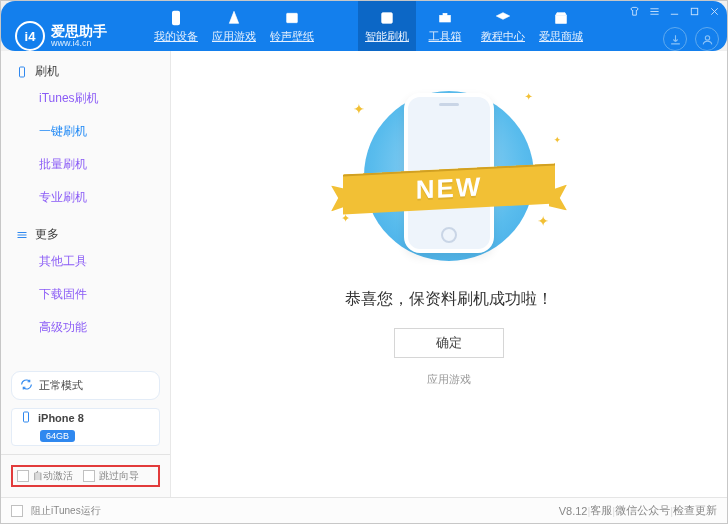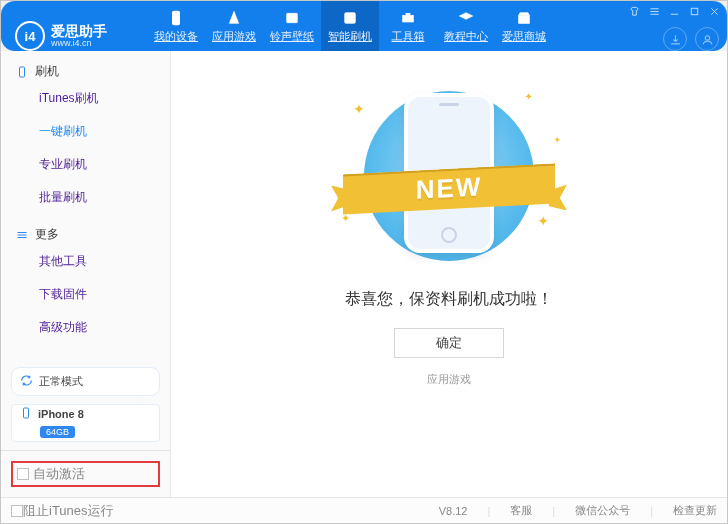--- a/index.html
+++ b/index.html
@@ -5,64 +5,64 @@
   * { margin:0; padding:0; box-sizing:border-box; }
   body { width:728px; height:524px; font-family:"Microsoft YaHei",Arial,sans-serif; overflow:hidden; background:#f0f0f0; border:1px solid #c7c7c7; display:flex; flex-direction:column; }
   .titlebar { height:50px; background:linear-gradient(180deg,#137FED 0%,#137FED 100%); display:flex; align-items:flex-end; color:#fff;border-radius:14px; }
   .logo-wrap { display:flex; align-items:center; padding:0 10px 0 14px; width:146px; }
   .logo-circle { width:30px; height:30px; border-radius:50%; border:2px solid #fff; color:#fff; font-weight:bold; display:flex; align-items:center; justify-content:center; font-size:13px; }
   .logo-txt { display:flex; flex-direction:column; margin-left:6px; }
   .logo-title { font-size:14px; font-weight:bold; line-height:1; }
   .logo-sub { font-size:9px; opacity:.85; line-height:1.2; }
   .nav { flex:1; display:flex; align-items:center; }
   .nav-item { width:58px; height:50px; display:flex; flex-direction:column; align-items:center; justify-content:center; cursor:pointer; font-size:11px; color:#e6f0fd;text-decoration:underline; }
-  .nav-item.active { background:#0C67C6; }
+  .nav-item.active { background:#0C67C6;margin-left:37px; }
   .nav-ico { width:18px; height:18px; display:flex; align-items:center; justify-content:center; margin-bottom:2px; }
   .nav-ico svg { fill:#fff; stroke:#fff; }
   .title-right { display:flex; align-items:center; gap:8px; padding-right:8px; color:#cbe3fd; }
   .win-btns { position:absolute; top:4px; right:6px; display:flex; gap:4px; }
   .win-btn { width:16px; height:14px; color:#cbe3fd; display:flex; align-items:center; justify-content:center; cursor:pointer; font-size:11px; }
   .win-btn svg { stroke:#cbe3fd; fill:none; }
   .circ-btn { width:24px; height:24px; border:1.5px solid #5faaef; border-radius:50%; display:flex; align-items:center; justify-content:center; cursor:pointer; }
   .circ-btn svg { stroke:#8cc3f7; fill:none; }
   .body { flex:1; display:flex; min-height:0; background:#fff; }
   .sidebar { width:170px; border-right:1px solid #e8e8e8; background:#fafafa; display:flex; flex-direction:column; }
   .side-section { padding:12px 0 2px 14px; font-size:12px; color:#3b3b3b; display:flex; align-items:center; gap:6px; }
   .side-ico { width:14px; height:14px; display:flex; align-items:center; justify-content:center; }
   .side-ico svg { stroke:#2f88ef; fill:none; }
   .side-list { padding-left:38px; }
-  .side-sub { font-size:12px; color:#4c1d95; padding:8px 0; cursor:pointer; }
+  .side-sub { font-size:12px; color:#8b5cf6; padding:8px 0; cursor:pointer; }
   .side-sub.active { color:#1e88f5; }
   .side-spacer { flex:1; }
   .side-card { margin:8px 10px; border:1px solid #e3ecf7; border-radius:9px; padding:6px 8px; display:flex; align-items:center; gap:6px; background:#fff; font-size:11px; color:#444; cursor:pointer; }
   .side-card2 { margin:0 10px 8px; border:1px solid #e3ecf7; border-radius:4px; padding:2px 8px; background:#fff; }
   .side-card2 .row1{ display:flex;align-items:center;gap:6px;font-size:11px;color:#444;font-weight:bold; }
   .badge { display:inline-block; background:#2f88ef; color:#fff; font-size:9px; border-radius:3px; padding:1px 6px; margin-top:4px; margin-left:20px;}
   .bottom-checks { border-top:1px solid #e3e3e3; padding:10px 10px; }
   .red-box { border:2px solid #e23b3b; padding:2px 4px; display:flex; gap:10px; align-items:center; }
-  .chk { display:flex; align-items:center; gap:4px; font-size:13px; color:#888; cursor:pointer; }
+  .chk { display:flex; align-items:center; gap:4px; font-size:10px; color:#888; cursor:pointer; }
   .chk-box { width:12px; height:12px; border:1px solid #c0c0c0; background:#fff; }
   .main { flex:1; background:#fff; position:relative; display:flex; flex-direction:column; align-items:center; justify-content:flex-start; padding-top:30px; }
   .illus { width:240px; height:190px; position:relative; display:flex; align-items:center; justify-content:center; }
   .big-circle { width:170px; height:170px; border-radius:50%; background:radial-gradient(circle at 50% 45%, #a5d8f4 0%, #59bced 60%, #3ea7e6 100%); }
   .phone { position:absolute; width:90px; height:160px; background:#eef4fb; border:4px solid #fff; border-radius:16px; top:12px; left:50%; transform:translateX(-50%); box-shadow:0 4px 10px rgba(0,0,0,.08); }
   .phone:before { content:""; position:absolute; left:50%; top:6px; transform:translateX(-50%); width:20px; height:3px; border-radius:2px; background:#c9d5e6; }
   .phone:after { content:""; position:absolute; left:50%; bottom:6px; transform:translateX(-50%); width:12px; height:12px; border-radius:50%; border:2px solid #c9d5e6; }
   .ribbon-band { position:absolute; top:88px; left:14px; right:14px; height:40px; background:#f2c035; transform:skewY(-3deg); box-shadow:0 2px 0 #d1a022 inset; }
   .ribbon-txt { position:absolute; top:92px; left:0; right:0; text-align:center; font-weight:900; font-size:26px; color:#fff; letter-spacing:2px; transform:skewY(-3deg); text-shadow:0 2px 0 rgba(0,0,0,.08); }
   .ribbon-end { position:absolute; width:18px; height:26px; background:#f2c035; top:104px; }
   .ribbon-end.left { left:2px; clip-path:polygon(0 0,100% 20%,100% 80%,0 100%,40% 50%); transform:skewY(-3deg);}
   .ribbon-end.right { right:2px; clip-path:polygon(0 20%,100% 0,60% 50%,100% 100%,0 80%); transform:skewY(-3deg);}
   .sparkle { position:absolute; color:#f2c035; font-size:14px; }
   .msg { margin-top:18px; font-size:16px; color:#333; }
   .ok-btn { margin-top:18px; border:1px solid #d6d6d6; background:#fff; width:110px; height:30px; font-size:13px; color:#444; cursor:pointer; }
   .log-link { margin-top:14px; font-size:11px; color:#999; cursor:pointer; }
   .footer { height:26px; border-top:1px solid #e5e5e5; background:#fcfcfc; display:flex; align-items:center; font-size:11px; color:#888; padding:0 10px; }
-  .footer .f-left { display:flex; align-items:center; gap:0; cursor:pointer; }
-  .footer .f-right { margin-left:auto; display:flex; align-items:center; gap:20px; }
+  .footer .f-left { display:flex; align-items:center; gap:8px; cursor:pointer; }
+  .footer .f-right { margin-left:auto; display:flex; align-items:center; gap:0; }
   .footer .sep { color:#ddd; }
 </style>
 </head>
 <body>
 
 <div class="win-btns">
   <span class="win-btn">
       <svg width="11" height="11" viewBox="0 0 24 24" stroke-width="2">
         <path d="M4 6l4-3h8l4 3-3 4-1-1v11H8V9l-1 1z"></path>
       </svg>
@@ -179,22 +179,22 @@
       <span class="side-ico">
           <svg width="12" height="12" viewBox="0 0 24 24" stroke-width="2">
             <rect x="7" y="2" width="10" height="20" rx="2"></rect>
           </svg>
         </span>
       <span>刷机</span>
     </div>
     <div class="side-list">
       <div class="side-sub">iTunes刷机</div>
       <div class="side-sub active">一键刷机</div>
+      <div class="side-sub">批量刷机</div>
       <div class="side-sub">专业刷机</div>
-      <div class="side-sub">批量刷机</div>
     </div>
     <div class="side-section">
       <span class="side-ico">
           <svg width="12" height="12" viewBox="0 0 24 24" stroke-width="2">
             <path d="M3 7h18M3 12h18M3 17h18"></path>
           </svg>
         </span>
       <span>更多</span>
     </div>
     <div class="side-list">
@@ -217,20 +217,24 @@
             </svg></span>
         <span>iPhone 8</span>
       </div>
       <span class="badge">64GB</span>
     </div>
     <div class="bottom-checks">
       <div class="red-box">
         <label class="chk">
             <span class="chk-box"></span>
             <span>自动激活</span>
+          </label>
+        <label class="chk">
+            <span class="chk-box"></span>
+            <span>跳过向导</span>
           </label>
       </div>
     </div>
   </div>
 
   <div class="main">
     <div class="illus">
       <div class="big-circle"></div>
       <div class="phone"></div>
       <div class="ribbon-band"></div>

